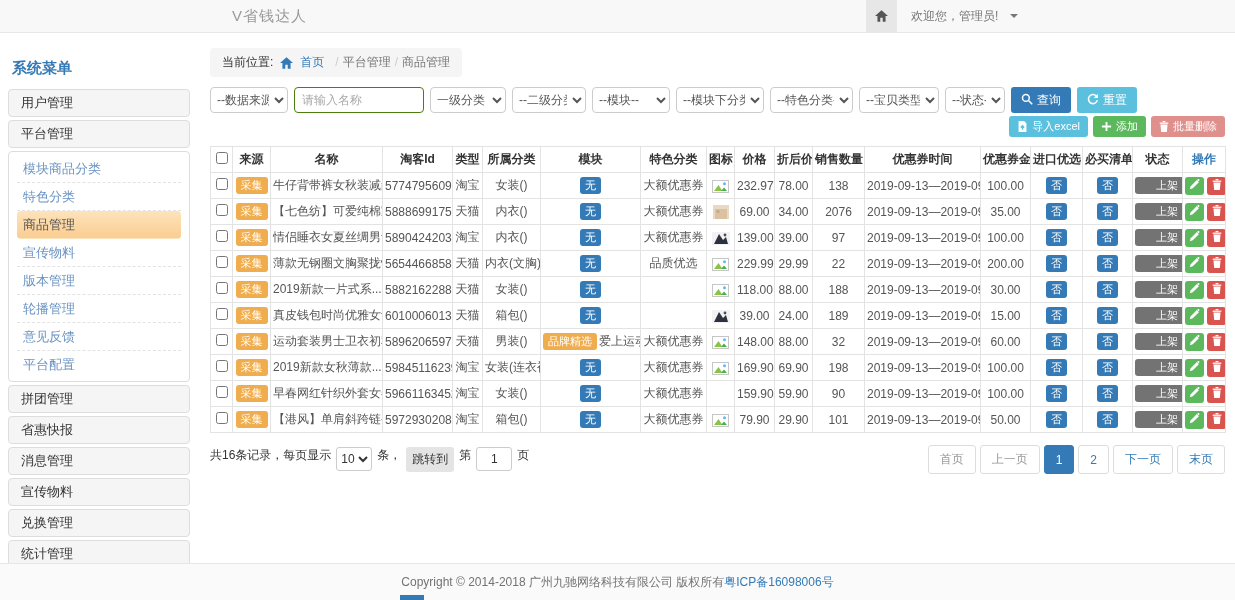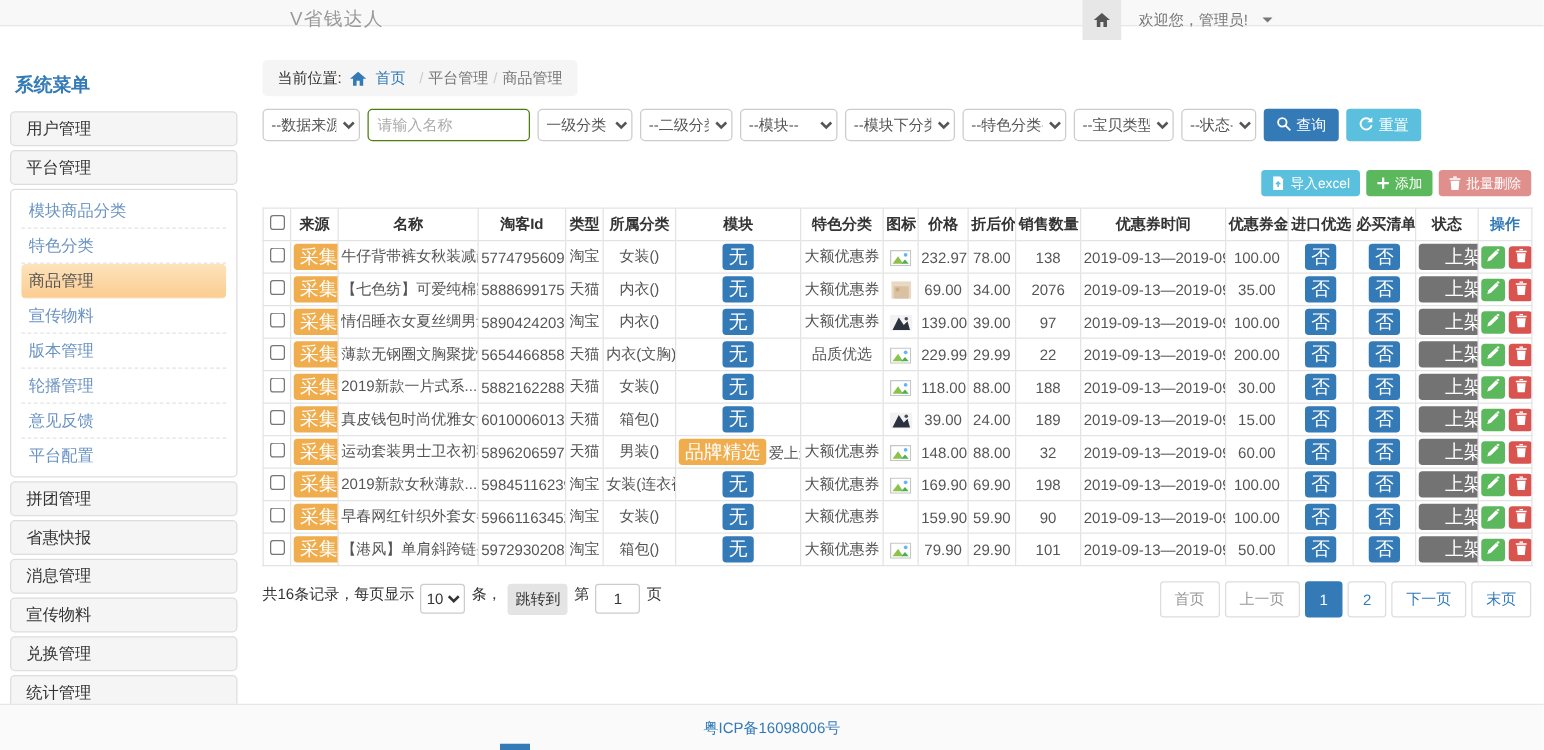--- a/index.html
+++ b/index.html
@@ -3,21 +3,21 @@
 <meta charset="utf-8">
 <style>
   * { box-sizing: border-box; margin: 0; padding: 0; }
   html,body { width:1235px; height:600px; }
   body {
     position: relative; overflow: hidden; background:#fff;
     font-family: "Liberation Sans", "DejaVu Sans", sans-serif;
     -webkit-font-smoothing: antialiased;
   }
   
-  .topbar { height:21px; background:#f8f8f8; border-bottom:1px solid #e7e7e7; position:relative; }
+  .topbar { height:33px; background:#f8f8f8; border-bottom:1px solid #e7e7e7; position:relative; }
   .brand { position:absolute; left:232px; top:0; line-height:32px; font-size:15px; color:#9a9a9a; letter-spacing:1px; }
   .topbar-right { position:absolute; left:866px; top:0; height:32px; display:flex; align-items:stretch; }
   .home-btn { width:31px; display:flex; align-items:center; justify-content:center; background:#e7e7e7; color:#555; cursor:pointer; }
   .welcome { display:flex; align-items:center; padding:0 14px; font-size:12px; color:#777; gap:12px; cursor:pointer; }
   .caret { width:0; height:0; border-left:4px solid transparent; border-right:4px solid transparent; border-top:4px solid #777; }
   
   .sidebar { position:absolute; left:8px; top:46px; width:182px; }
   .sidebar-title { color:#337ab7; font-size:15px; font-weight:bold; padding:13px 4px 11px; }
   .side-group { height:28px; line-height:26px; background:#f5f5f5; border:1px solid #ddd; border-radius:4px; padding-left:12px; font-size:13px; color:#333; margin-bottom:3px; cursor:pointer; }
   .side-sub { background:#fff; border:1px solid #ddd; border-radius:4px; margin-bottom:3px; padding:3px 8px; }
@@ -31,32 +31,32 @@
   .crumb-link { color:#337ab7; cursor:pointer; }
   .crumb-sep { color:#ccc; }
   .crumb-item { color:#777; cursor:pointer; }
   .filter-row { display:flex; gap:6px; margin-top:10px; align-items:center; }
   select.f-select { height:26px; border:1px solid #ccc; border-radius:4px; font-size:12px; color:#555; background:#fff; padding:0 2px; }
   .f-input { height:26px; width:130px; border:1px solid #4d7c0f; border-radius:4px; font-size:12px; color:#555; padding:0 7px; }
   .f-input::placeholder { color:#aaa; }
   .btn { border:none; border-radius:3px; color:#fff; font-size:12px; display:inline-flex; align-items:center; gap:4px; padding:0 10px; height:26px; cursor:pointer; font-family:inherit; }
   .btn-query { background:#337ab7; }
   .btn-reset { background:#5bc0de; }
-  .actions-row { display:flex; justify-content:flex-end; gap:5px; margin-top:23px; }
+  .actions-row { display:flex; justify-content:flex-end; gap:5px; margin-top:3px; }
   .btn-sm { height:21px; font-size:11px; padding:0 8px; border-radius:3px; }
   .btn-import { background:#5bc0de; }
   .btn-add { background:#5cb85c; }
   .btn-batch { background:#e0908c; }
   
   .table-wrap { margin-top:9px; }
   table { border-collapse:collapse; table-layout:fixed; width:1015px; font-size:12px; color:#555; }
   th,td { border:1px solid #e3e3e3; text-align:center; height:26px; padding:0 2px; overflow:hidden; white-space:nowrap; }
   th { color:#333; font-weight:bold; background:#fff; font-size:12px; }
   th.op-head { color:#337ab7; }
-  .badge { display:inline-block; border-radius:3px; color:#fff; font-size:15px; padding:2px 5px; line-height:1.15; }
+  .badge { display:inline-block; border-radius:3px; color:#fff; font-size:11px; padding:2px 5px; line-height:1.15; }
   .badge-orange { background:#f0ad4e; }
   .badge-blue { background:#337ab7; cursor:pointer; }
   .badge-green { background:#737373; cursor:pointer; padding:2px 21px; }
   .module-text { color:#555; margin-left:2px; }
   .op-btn { width:19px; height:18px; border:none; border-radius:3px; display:inline-flex; align-items:center; justify-content:center; cursor:pointer; vertical-align:middle; }
   .op-edit { background:#5cb85c; margin-right:3px; }
   .op-del { background:#d9534f; }
   .thumb { display:inline-flex; vertical-align:middle; }
   input[type=checkbox] { width:12px; height:12px; accent-color:#bbb; }
   
@@ -622,15 +622,16 @@
         <button class="pg-btn active">1</button>
         <button class="pg-btn">2</button>
         <button class="pg-btn">下一页</button>
         <button class="pg-btn">末页</button>
       </div>
   </div>
 
 </div>
 
 <div class="footer">
+  <span>Copyright © 2014-2018 广州九驰网络科技有限公司 版权所有</span>
     <span class="icp">粤ICP备16098006号</span>
 </div>
 <div class="bottom-strip"></div>
 
 </body></html>

